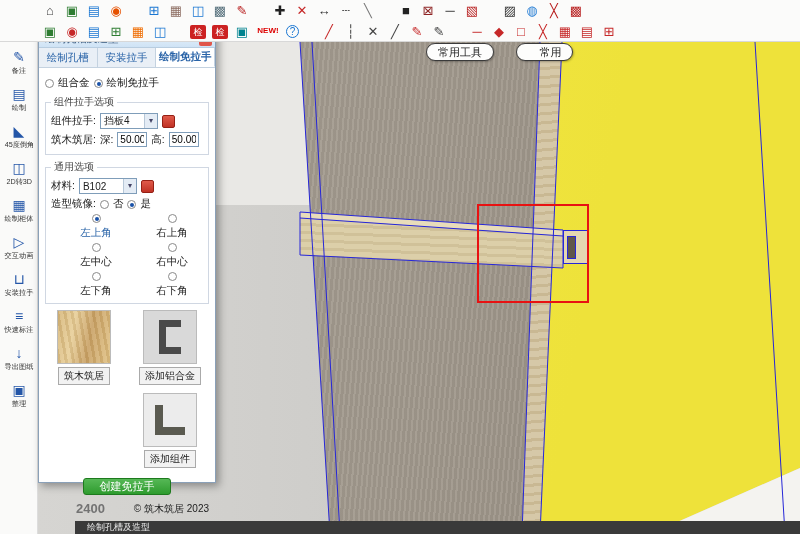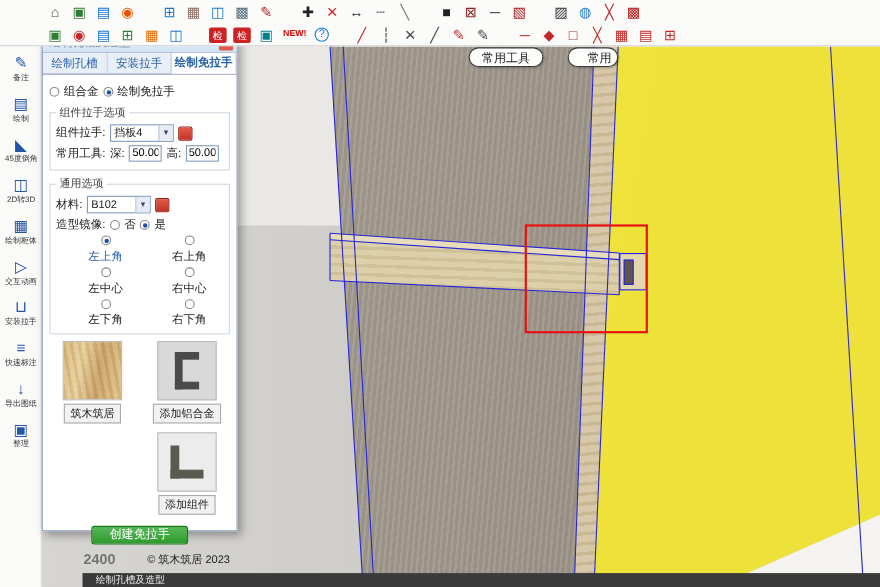--- a/index.html
+++ b/index.html
@@ -54,39 +54,39 @@
     background:repeating-linear-gradient(2deg,#dccfa9 0 5px,#d0c199 5px 8px); }
   .tenon { position:absolute; left:525px; top:188px; width:25px; height:34px;
     background:#e4d7b0; border:1px solid #2626d8; }
   .tenon-notch { position:absolute; left:3px; top:5px; width:9px; height:23px;
     background:#60574a; border:1px solid #2626d8; }
   .vp-svg { position:absolute; left:0; top:0; z-index:4; pointer-events:none; }
   .pill { position:absolute; top:1px; height:18px; background:#fdfdfc; border:1.5px solid #3a3a3a;
     border-radius:9px; font-size:11px; color:#222; display:flex; align-items:center;
     justify-content:center; z-index:5; box-shadow:1px 1px 2px rgba(0,0,0,.25); cursor:pointer; }
   .pill-tools { left:388px; width:68px; }
-  .pill-common { left:478px; width:46px;padding-left:12px; }
+  .pill-common { left:478px; width:57px;padding-left:12px; }
   .dim-label { position:absolute; left:38px; top:459px; color:#737373; font-weight:bold;
     font-size:13px; z-index:5; }
 
   
   .statusbar { position:absolute; left:75px; right:0; bottom:0; height:13px; background:#3a3a3a;
     z-index:6; display:flex; align-items:center; }
   .statusbar span { color:#e8e8e8; font-size:9px; padding-left:12px; white-space:nowrap; }
 
   
   .dialog { position:absolute; left:38px; top:30px; width:178px; height:453px; background:#fff;
     border:1px solid #8aa0b8; z-index:10; box-shadow:3px 3px 8px rgba(0,0,0,.35);
     font-size:10.5px; color:#222; }
   .dlg-title { height:17px; background:linear-gradient(#eaf4fc,#cfe3f5); display:flex;
     align-items:center; border-bottom:1px solid #b8cde0; }
   .dlg-title > span:first-child { flex:1; font-size:10.5px; color:#35567a; padding-left:6px; }
   .dlg-close { width:13px; height:13px; margin-right:3px; background:#e0564a; color:#fff;
     font-size:9px; line-height:13px; text-align:center; border-radius:2px; cursor:pointer; }
-  .dlg-tabs { display:flex; height:20px; background:#4c1d95; border-bottom:1px solid #c4d2e0; }
+  .dlg-tabs { display:flex; height:20px; background:#eab308; border-bottom:1px solid #c4d2e0; }
   .dtab { flex:1; display:flex; align-items:center; justify-content:center; font-size:10.5px;
     color:#2a64a8; border-right:1px solid #c4d2e0; cursor:pointer; background:#e9eff6; }
   .dtab.active { background:#fff; border-bottom:1px solid #fff; font-weight:bold; }
   .dlg-body { padding:5px 6px 0 6px; }
   .row { display:flex; align-items:center; gap:4px; margin:3px 0; flex-wrap:nowrap; }
   .rdo { display:inline-block; width:9px; height:9px; border:1px solid #8a8a8a; border-radius:50%;
     background:#fff; position:relative; flex:0 0 auto; cursor:pointer; }
   .rdo.sel::after { content:""; position:absolute; left:2px; top:2px; width:4px; height:4px;
     border-radius:50%; background:#1a52a8; }
   .rlbl { cursor:default; }
@@ -286,21 +286,21 @@
         <legend>组件拉手选项</legend>
         <div class="row">
           <span>组件拉手:</span>
           <span class="selbox">
             <span class="selval">挡板4</span>
             <span class="caret">▾</span>
           </span>
           <span class="redbtn"></span>
         </div>
         <div class="row">
-          <span>常用工具:</span>
+          <span>筑木筑居:</span>
           <span>深:</span>
           <input class="numin" value="50.00" style="">
           <span>高:</span>
           <input class="numin" value="50.00" style="">
         </div>
       </fieldset>
 
       <fieldset>
         <legend>通用选项</legend>
         <div class="row">

